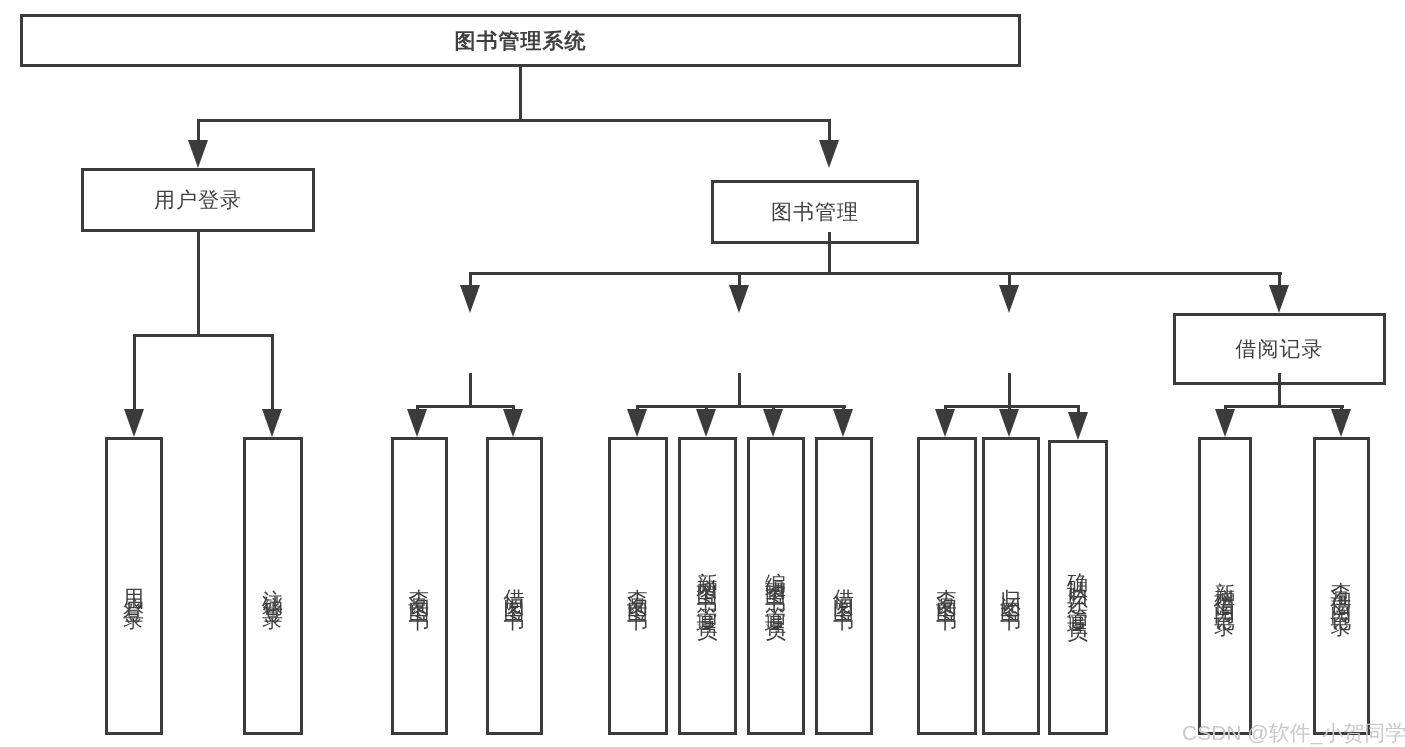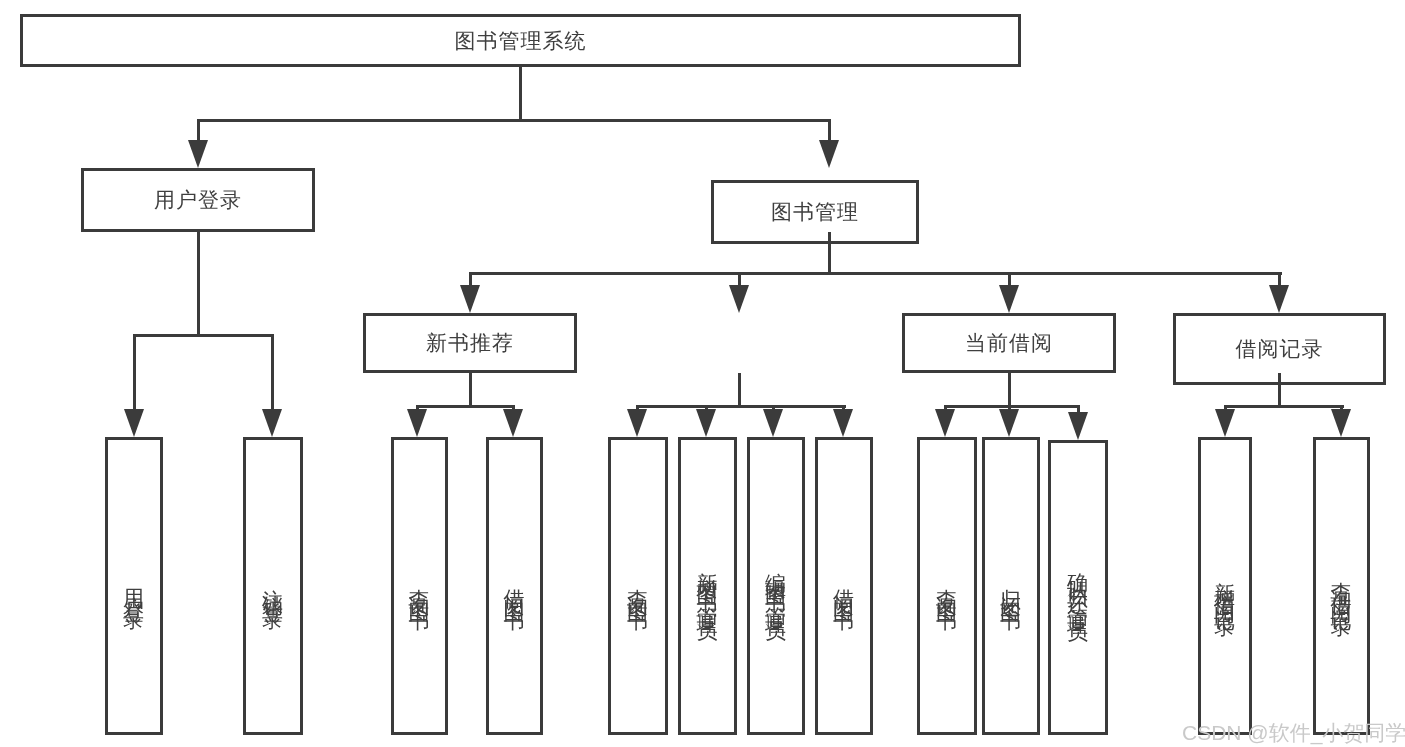--- a/index.html
+++ b/index.html
@@ -67,21 +67,21 @@
     font-size:21px;
     color:var(--watermark-text);
     white-space:nowrap;
   }
 </style>
 </head>
 <body>
 
 <div class="canvas">
 
-  <div class="b" style="left:20px;top:14px;width:1001px;height:53px;">图书管理系统</div>
+  <div class="b" style="left:20px;top:14px;width:1001px;height:53px;font-weight:bold;">图书管理系统</div>
 
   <div class="vl" style="left:519px;top:66px;height:55px;"></div>
   <div class="hl" style="left:197px;top:119px;width:634px;"></div>
   <div class="vl" style="left:197px;top:121px;height:25px;"></div>
   <div class="tri" style="left:188px;top:140px;"></div>
   <div class="vl" style="left:828px;top:121px;height:25px;"></div>
   <div class="tri" style="left:819px;top:140px;"></div>
 
   <div class="b" style="left:81px;top:168px;width:234px;height:64px;">用户登录</div>
   <div class="b" style="left:711px;top:180px;width:208px;height:64px;">图书管理</div>
@@ -97,22 +97,20 @@
   <div class="hl" style="left:469px;top:272px;width:813px;"></div>
   <div class="vl" style="left:469px;top:274px;height:14px;"></div>
   <div class="tri" style="left:460px;top:285px;"></div>
   <div class="vl" style="left:738px;top:274px;height:14px;"></div>
   <div class="tri" style="left:729px;top:285px;"></div>
   <div class="vl" style="left:1008px;top:274px;height:14px;"></div>
   <div class="tri" style="left:999px;top:285px;"></div>
   <div class="vl" style="left:1278px;top:274px;height:14px;"></div>
   <div class="tri" style="left:1269px;top:285px;"></div>
 
-  <div class="b" style="left:363px;top:313px;width:214px;height:60px;">新书推荐</div>
-  <div class="b" style="left:902px;top:313px;width:214px;height:60px;">当前借阅</div>
   <div class="b" style="left:1173px;top:313px;width:213px;height:72px;">借阅记录</div>
 
   <div class="vl" style="left:469px;top:373px;height:34px;"></div>
   <div class="hl" style="left:416px;top:405px;width:99px;"></div>
   <div class="vl" style="left:416px;top:407px;height:10px;"></div>
   <div class="tri" style="left:407px;top:409px;"></div>
   <div class="vl" style="left:512px;top:407px;height:10px;"></div>
   <div class="tri" style="left:503px;top:409px;"></div>
 
   <div class="vl" style="left:738px;top:373px;height:34px;"></div>

